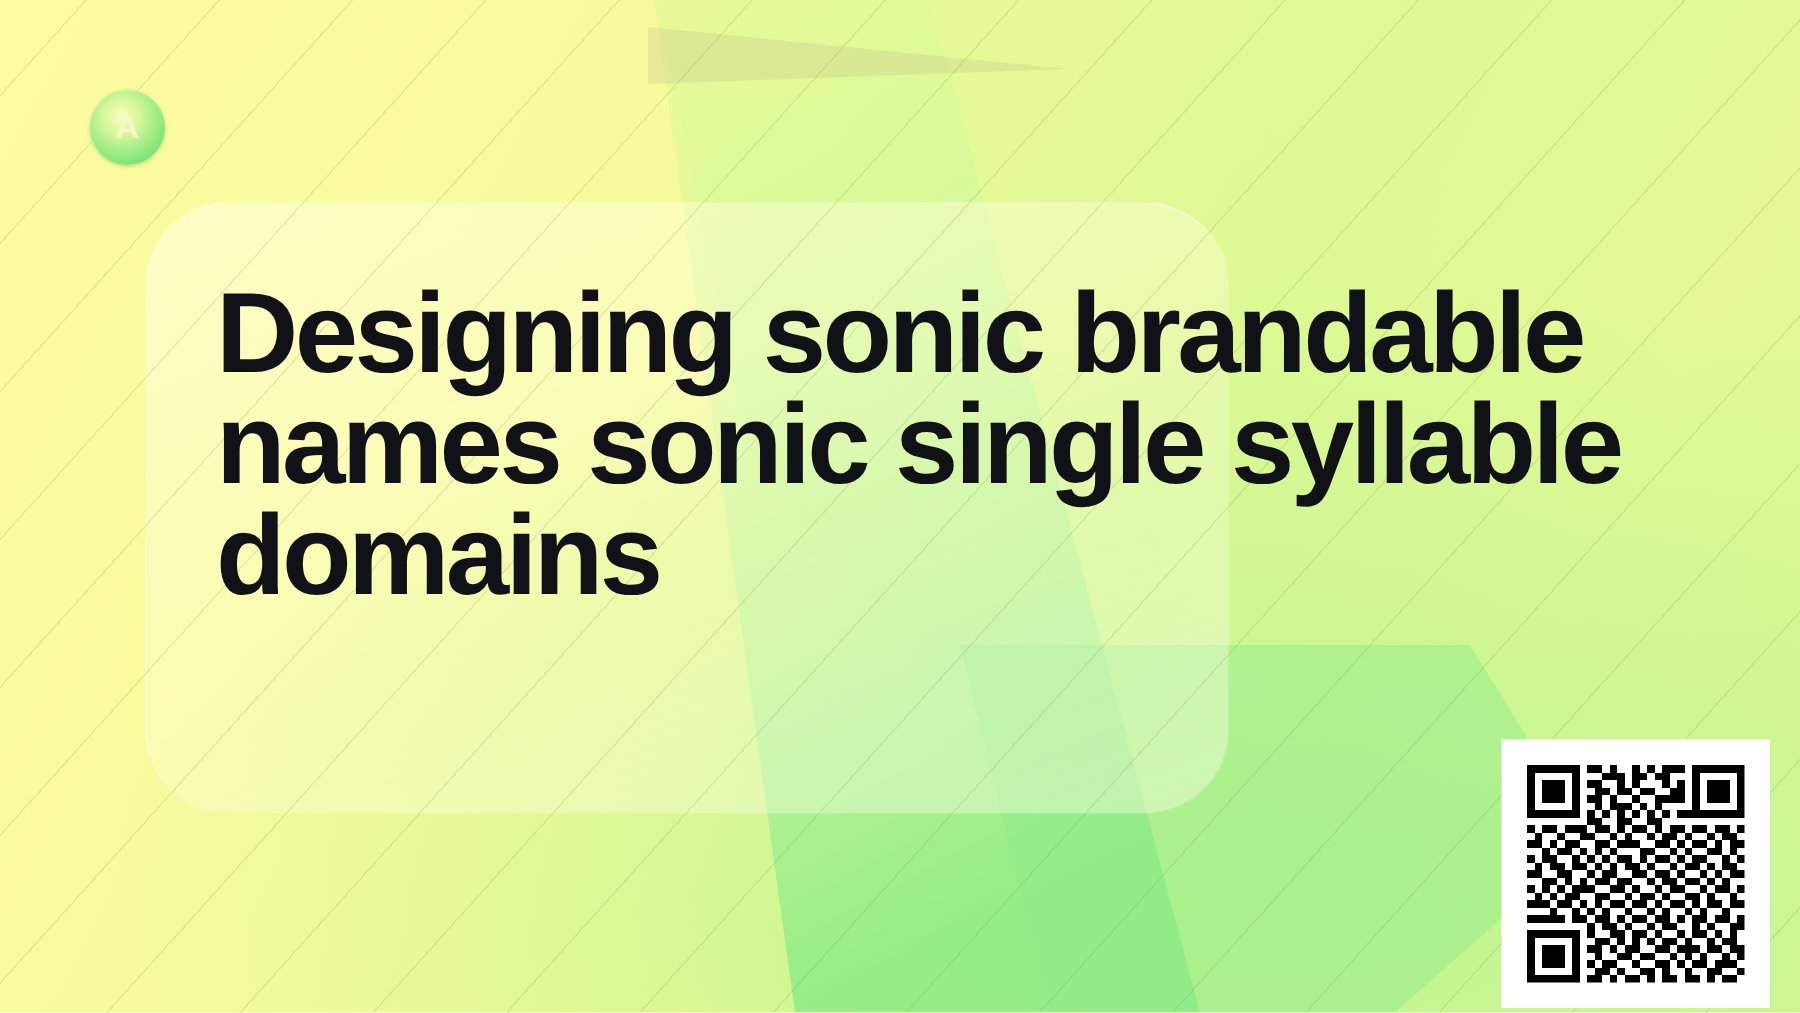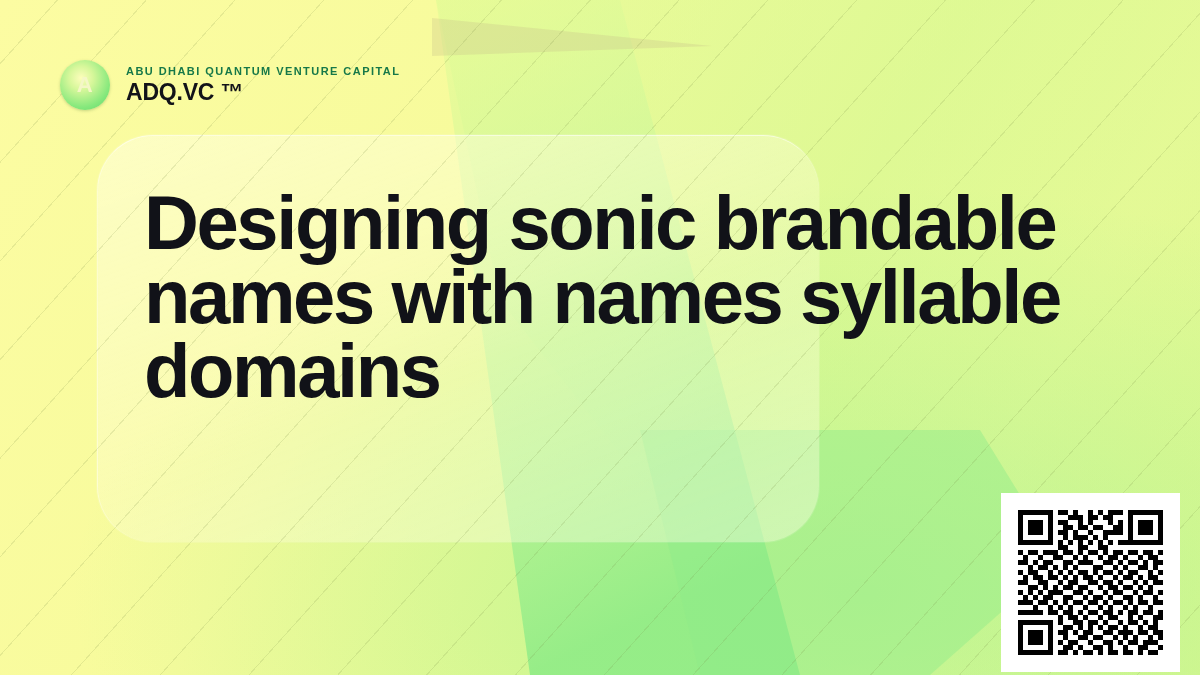--- a/index.html
+++ b/index.html
@@ -185,27 +185,23 @@
       <polygon points="0,8 280,36 0,46" fill="#c9c58d" opacity="0.32"></polygon>
     </svg>
   </div>
 
   <div class="bg-stripes"></div>
 
   <div class="brand">
     <div class="avatar">
       <span class="avatar-letter">A</span>
     </div>
-    <div class="brand-text">
-      <div class="brand-tagline">ABU DHABI QUANTUM VENTURE CAPITAL</div>
-      <div class="brand-name">ADQ.VC ™</div>
-    </div>
   </div>
 
-  <h1 class="headline">Designing sonic brandable names with names syllable domains</h1>
+  <h1 class="headline">Designing sonic brandable names sonic single syllable domains</h1>
 
   <div class="qr-panel">
     <svg class="qr-code" width="145" height="145" viewBox="0 0 29 29" shape-rendering="crispEdges" xmlns="http://www.w3.org/2000/svg">
       <rect width="29" height="29" fill="#ffffff"></rect>
       <g id="qr-modules" fill="#000000">
           <rect x="0" y="0" width="1" height="1"></rect>
           <rect x="1" y="0" width="1" height="1"></rect>
           <rect x="2" y="0" width="1" height="1"></rect>
           <rect x="3" y="0" width="1" height="1"></rect>
           <rect x="4" y="0" width="1" height="1"></rect>

